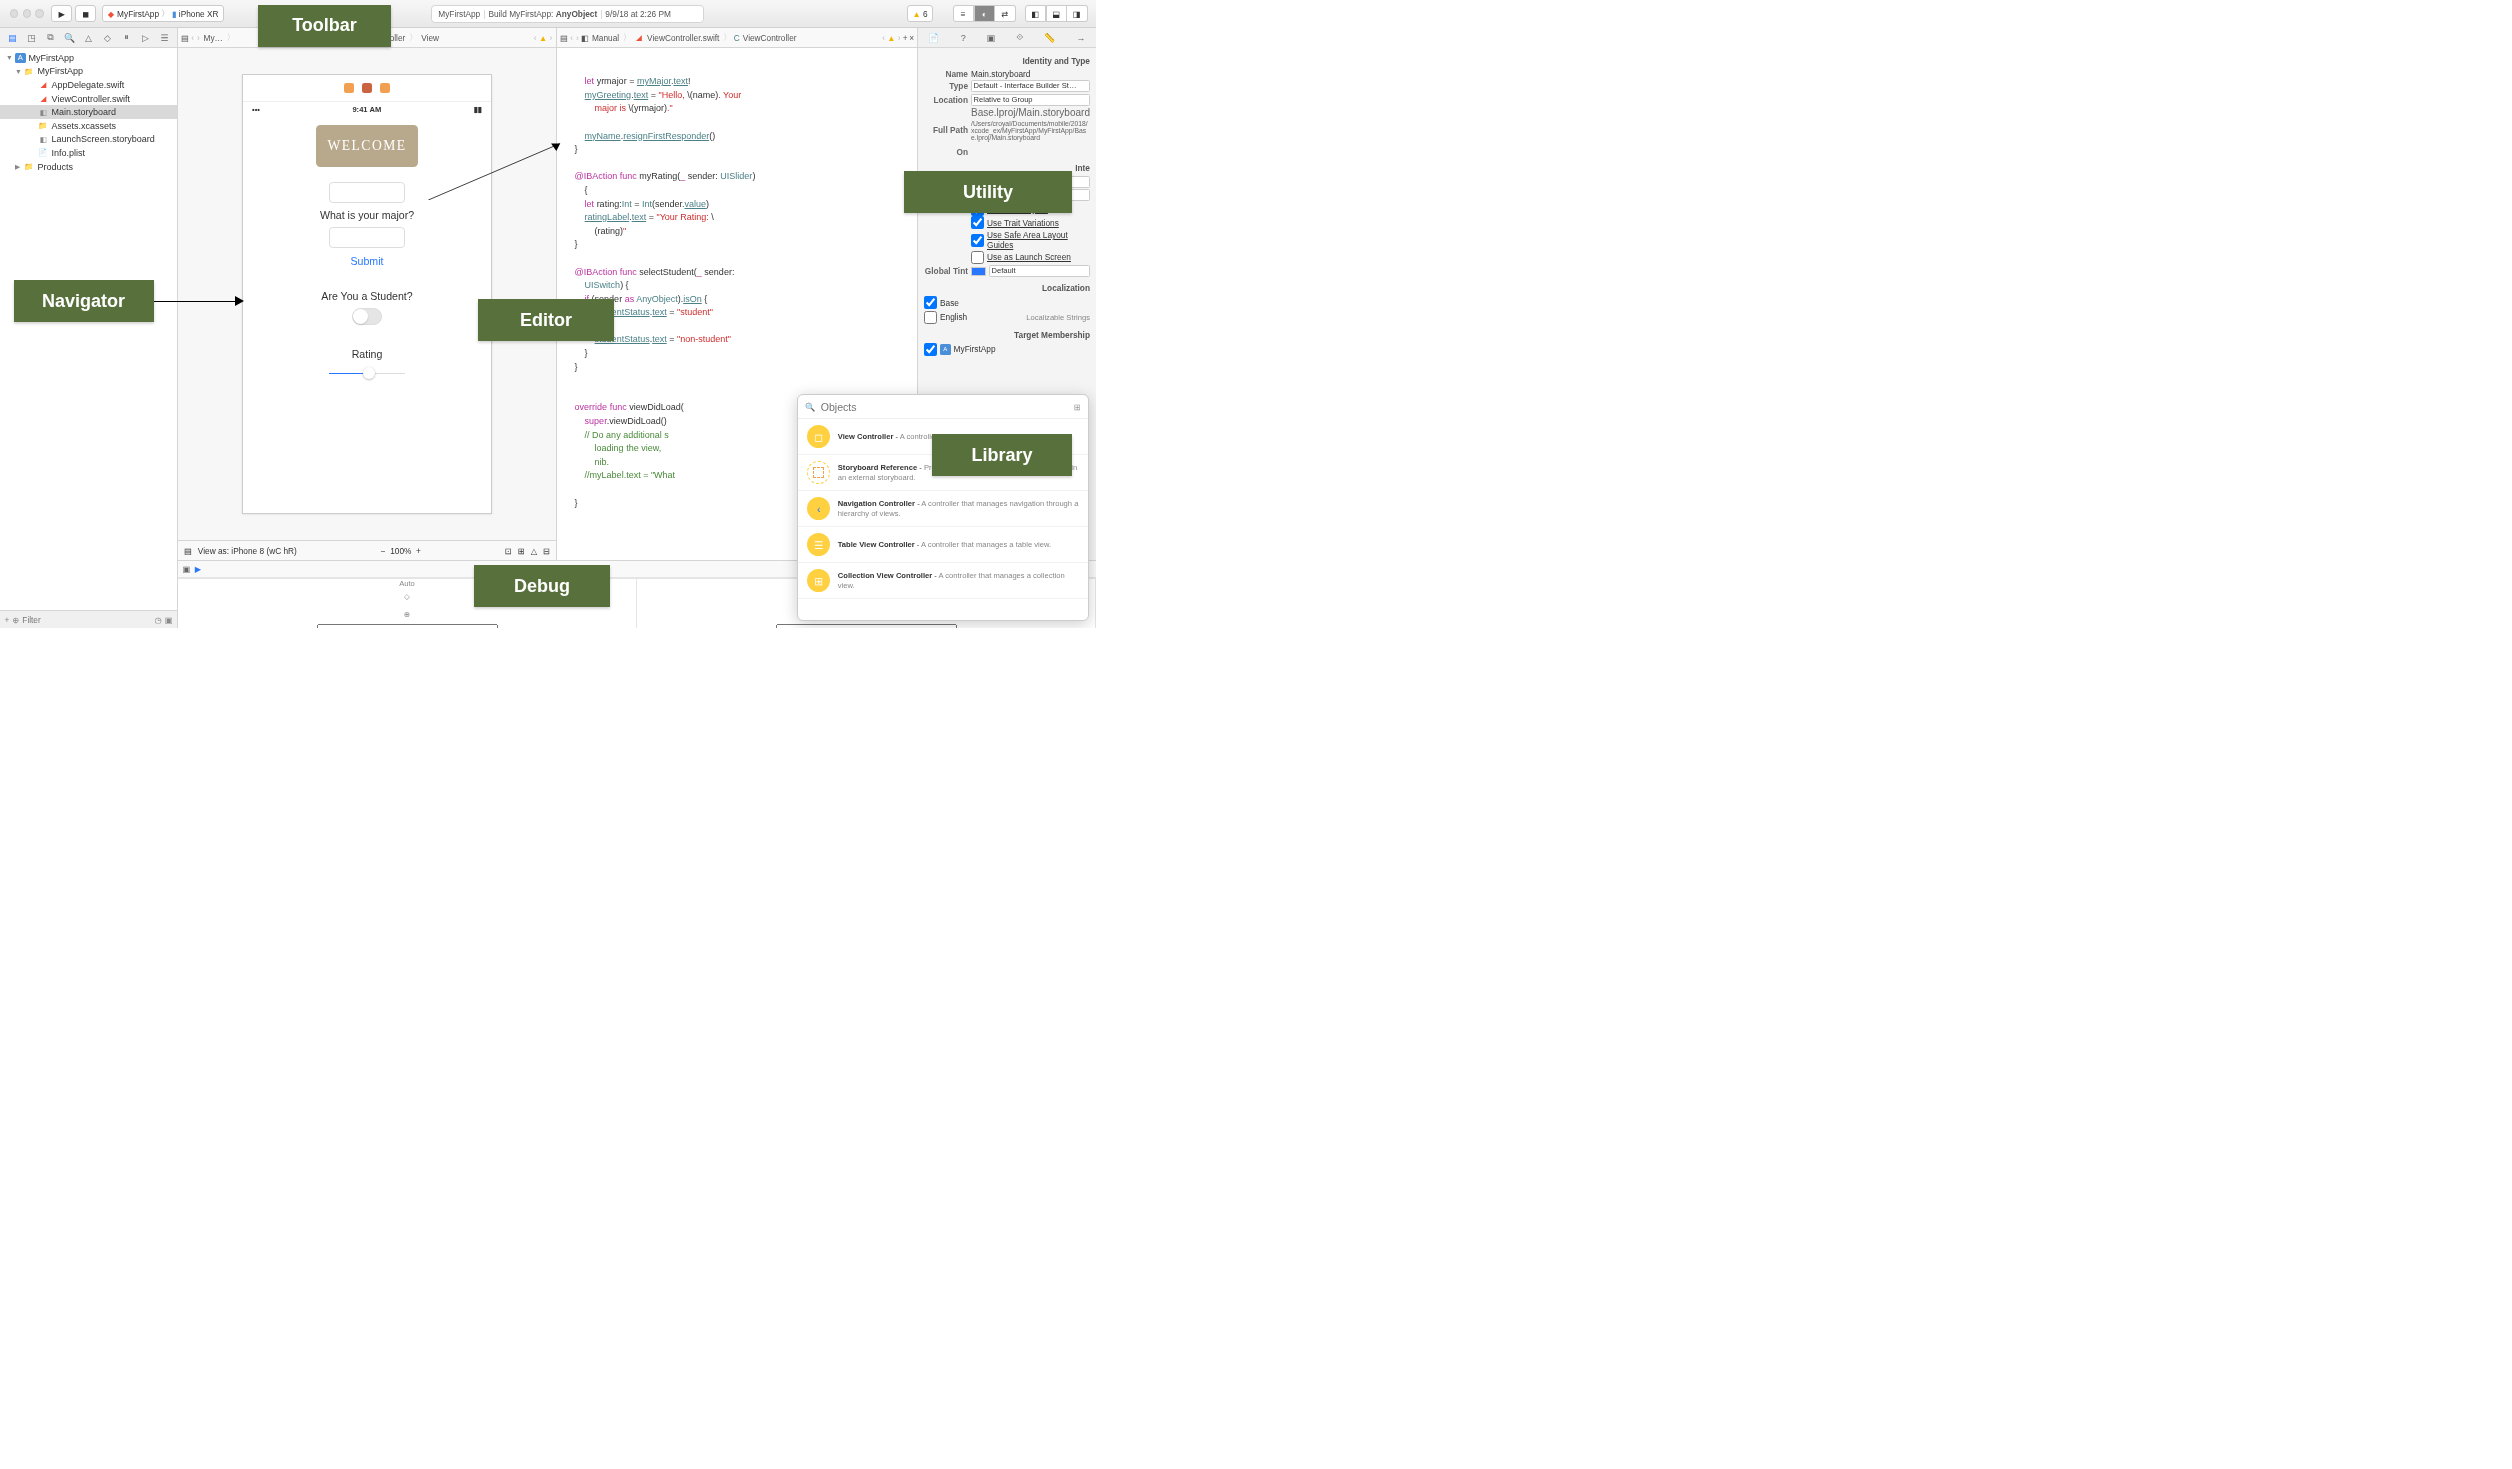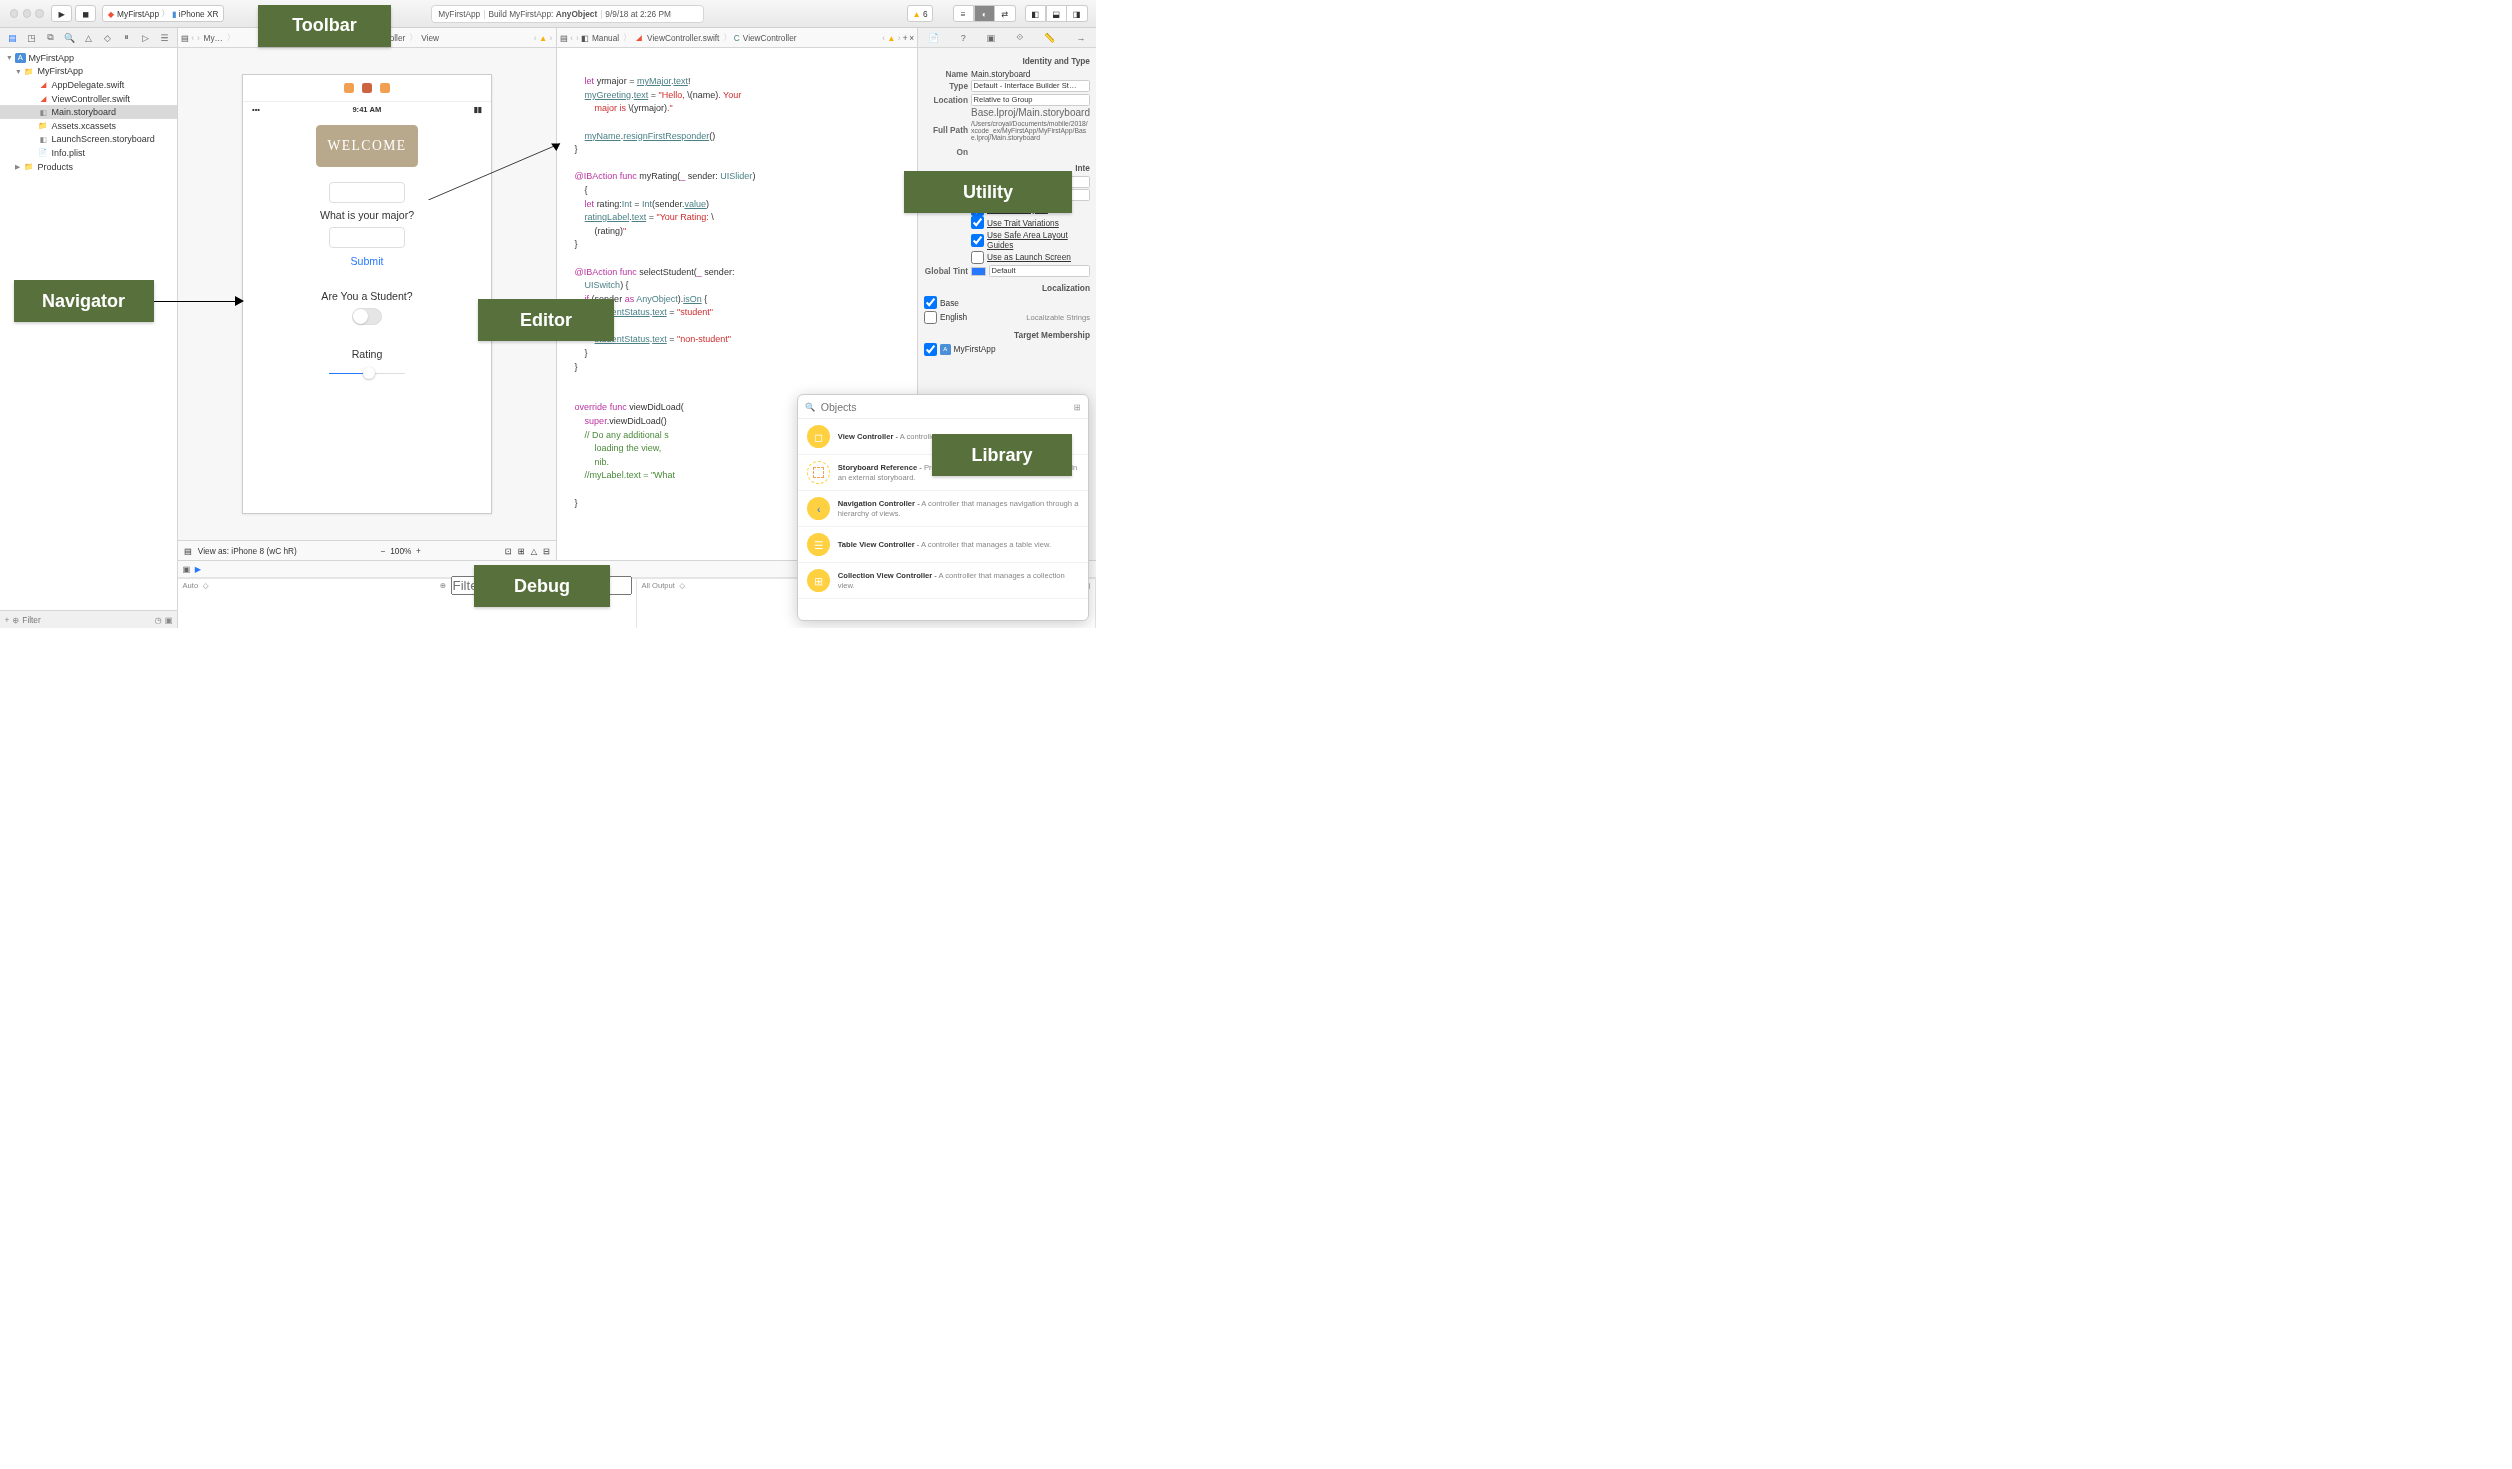--- a/index.html
+++ b/index.html
@@ -74,21 +74,21 @@
 .insp-row { display:flex; align-items:center; margin:1.5px 0; gap:3px;}
 .insp-row .lbl { width:44px; text-align:right; color:#666;font-weight:bold;}
 .insp-row .val { flex:1; }
 .insp-select { flex:1; height:12px; font-size:7.6px; border:0.8px solid #ccc; border-radius:1.5px; background:#fff; padding:0 1.5px; overflow:hidden; white-space:nowrap;}
 .chk { display:flex; align-items:center; gap:3px; margin:0.8px 0 0.8px 47px; font-size:8.3px;text-decoration:underline;}
 .chk input { margin:0;}
 .debug-area { height:68px; border-top:0.8px solid #d5d5d5; background:#fff; display:flex; flex-direction:column;}
 .debug-bar { height:16.7px; border-bottom:0.8px solid #e5e5e5; display:flex; align-items:center; padding:0 4.5px; gap:4.5px; font-size:8.3px; color:#666; background:#f9f9f9;}
 .debug-cols { flex:1; display:flex;}
 .dbg-col { flex:1; border-right:0.8px solid #e5e5e5;}
-.dbg-bottom { height:15px; border-top:0.8px solid #e5e5e5; display:flex; align-items:center; padding:0 4.5px; font-size:7.6px; color:#888; gap:4.5px;}
+.dbg-bottom { height:15px; border-top:0.8px solid #e5e5e5; display:flex; align-items:center; padding:0 4.5px; font-size:7.6px; color:#888; gap:4.5px;flex-direction:column;}
 .library-pop { position:absolute; right:6.8px; bottom:6.8px; width:292px; height:227px; background:#fff; border:0.8px solid #ccc; border-radius:6px; box-shadow:0 3px 15px rgba(0,0,0,0.2); display:flex; flex-direction:column;}
 .lib-search { height:24px; display:flex; align-items:center; padding:0 7.6px; border-bottom:0.8px solid #eee; gap:4.5px;}
 .lib-search input { flex:1; border:none; outline:none; font-size:10.6px; color:#888;}
 .lib-list { flex:1; overflow:auto;}
 .lib-item { display:flex; align-items:center; padding:6px 9px; gap:7.6px; border-bottom:0.8px solid #f2f2f2;}
 .lib-icon { width:23px; height:23px; border-radius:50%; background:#ffd040; display:flex; align-items:center; justify-content:center; color:#fff; font-size:10.6px; flex-shrink:0;}
 .lib-icon.outline { background:#fff; border:1.5px dashed #ffd040;}
 .lib-icon.outline span { width:10.6px; height:10.6px; border:1.5px dashed #f0a050;}
 .lib-text { font-size:7.6px; line-height:1.3;}
 .lib-text .t { font-weight:600; color:#333;}

